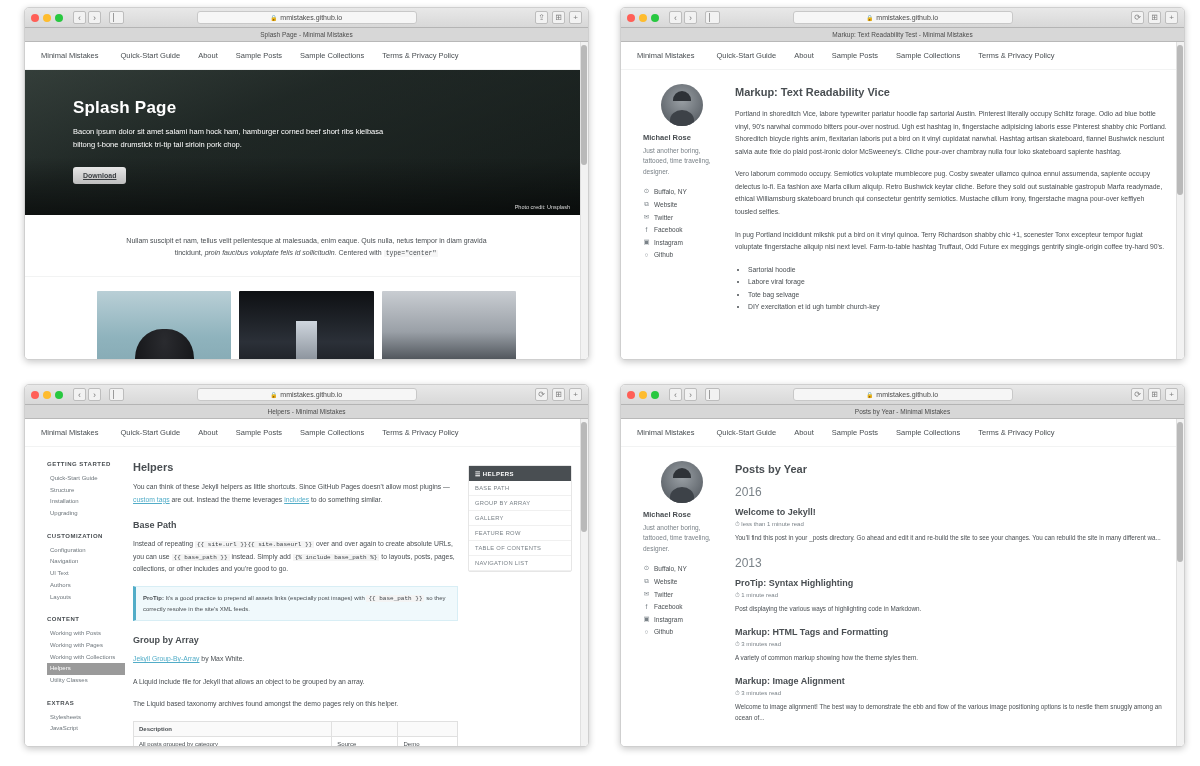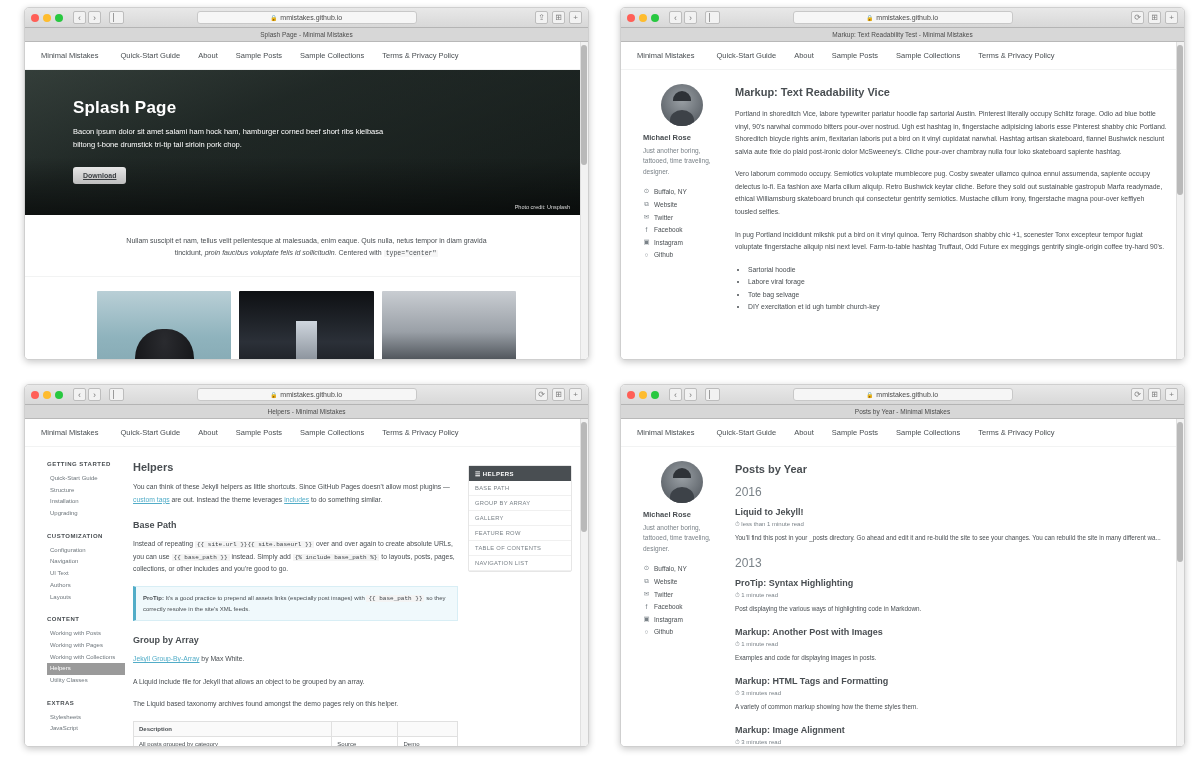--- a/index.html
+++ b/index.html
@@ -525,37 +525,32 @@
                 <span class="ico">○</span>
                 <span>Github</span>
               </li>
           </ul>
         </aside>
         <div class="content">
           <h1 class="post-title">Posts by Year</h1>
 
           <div class="arch-year">2016</div>
           <div class="arch-item">
-            <h3 class="arch-title">Liquid to Jekyll!</h3>
+            <h3 class="arch-title">Welcome to Jekyll!</h3>
             <div class="arch-meta">⏱ less than 1 minute read</div>
             <p class="arch-ex">You'll find this post in your _posts directory. Go ahead and edit it and re-build the site to see your changes. You can rebuild the site in many different wa...</p>
           </div>
 
           <div class="arch-year">2013</div>
           <div class="arch-item">
             <h3 class="arch-title">ProTip: Syntax Highlighting</h3>
             <div class="arch-meta">⏱ 1 minute read</div>
             <p class="arch-ex">Post displaying the various ways of highlighting code in Markdown.</p>
           </div>
           <div class="arch-item">
-            <h3 class="arch-title">Markup: Another Post with Images</h3>
-            <div class="arch-meta">⏱ 1 minute read</div>
-            <p class="arch-ex">Examples and code for displaying images in posts.</p>
-          </div>
-          <div class="arch-item">
             <h3 class="arch-title">Markup: HTML Tags and Formatting</h3>
             <div class="arch-meta">⏱ 3 minutes read</div>
             <p class="arch-ex">A variety of common markup showing how the theme styles them.</p>
           </div>
           <div class="arch-item">
             <h3 class="arch-title">Markup: Image Alignment</h3>
             <div class="arch-meta">⏱ 3 minutes read</div>
             <p class="arch-ex">Welcome to image alignment! The best way to demonstrate the ebb and flow of the various image positioning options is to nestle them snuggly among an ocean of...</p>
           </div>
         </div>

